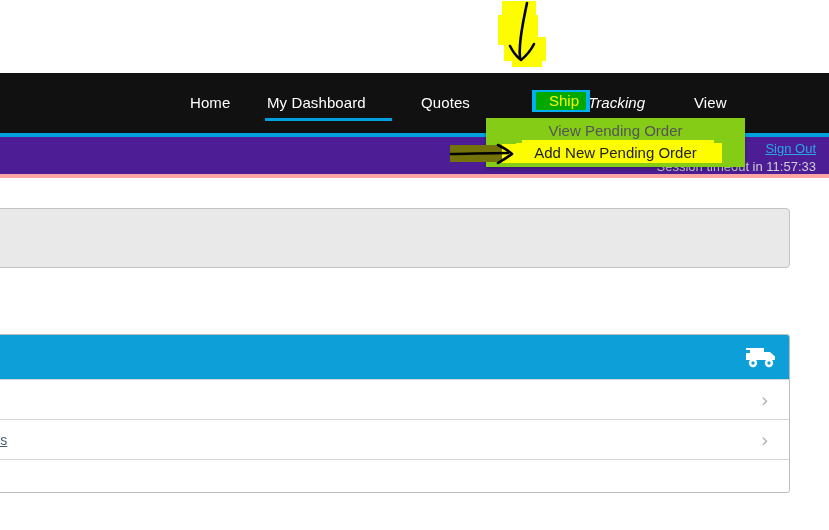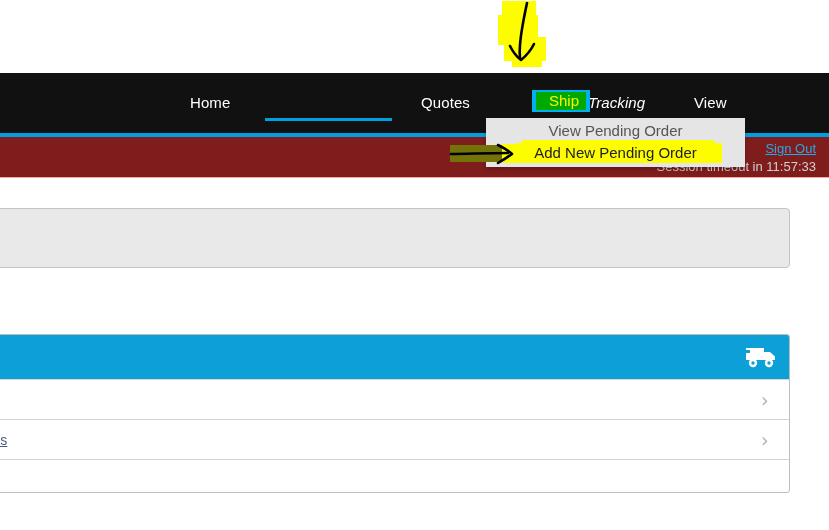--- a/index.html
+++ b/index.html
@@ -117,22 +117,22 @@
     left: 0; top: 133px;
     width: 829px; height: 4px;
     background: #00a0e0;
   }
 
   
   .session-bar {
     position: absolute;
     left: 0; top: 137px;
     width: 829px; height: 41px;
-    background: #7f1d1d;
-    border-bottom: 1px solid #fca5a5;
+    background: #4c1d95;
+    border-bottom: 4px solid #fca5a5;
     box-sizing: border-box;
   }
   .signout-link {
     position: absolute;
     right: 13px; top: 3px;
     color: #29a7e8;
     font-size: 13px;
     line-height: 18px;
     text-decoration: underline;
     white-space: nowrap;
@@ -144,21 +144,21 @@
     font-size: 13px;
     line-height: 18px;
     white-space: nowrap;
   }
 
   
   .dropdown {
     position: absolute;
     left: 486px; top: 118px;
     width: 259px; height: 49px;
-    background: #e5e5e5;
+    background: #84cc16;
     box-shadow: 0 2px 4px rgba(0,0,0,0.25);
     z-index: 40;
   }
   .dd-item {
     position: absolute;
     left: 0;
     width: 259px;
     height: 22px;
     color: #555555;
     font-size: 15px;
@@ -298,20 +298,21 @@
   <div class="hl d"></div>
   <svg width="52" height="66" viewBox="0 0 52 66">
     <path d="M29 2 C26 16, 23 30, 22 44 C21.5 50, 21.6 54, 22 57" stroke="#000000" stroke-width="2.6" fill="none" stroke-linecap="round"></path>
     <path d="M12 45 C15 51, 19 56, 23 59 C28 55, 33 49, 36 43" stroke="#000000" stroke-width="2.6" fill="none" stroke-linecap="round" stroke-linejoin="round"></path>
   </svg>
 </div>
 
 <div class="navbar">
   <div class="nav-inner">
     <div class="nav-item home">Home</div>
+    <div class="nav-item dash">My Dashboard</div>
     <div class="nav-underline"></div>
     <div class="nav-item quotes">Quotes</div>
     <div class="nav-item tracking">Tracking</div>
     <div class="nav-item about">View</div>
     <div class="gear-icon">
       <svg width="18" height="18" viewBox="0 0 18 18">
         <path d="M9 0.6 L10.6 0.6 L10.9 2.9 L7.1 2.9 L7.4 0.6 Z" fill="#00a0e8"></path>
         <path d="M9 17.4 L7.4 17.4 L7.1 15.1 L10.9 15.1 L10.6 17.4 Z" fill="#00a0e8"></path>
         <path d="M0.6 9 L0.6 7.4 L2.9 7.1 L2.9 10.9 L0.6 10.6 Z" fill="#00a0e8"></path>
         <path d="M17.4 9 L17.4 10.6 L15.1 10.9 L15.1 7.1 L17.4 7.4 Z" fill="#00a0e8"></path>

